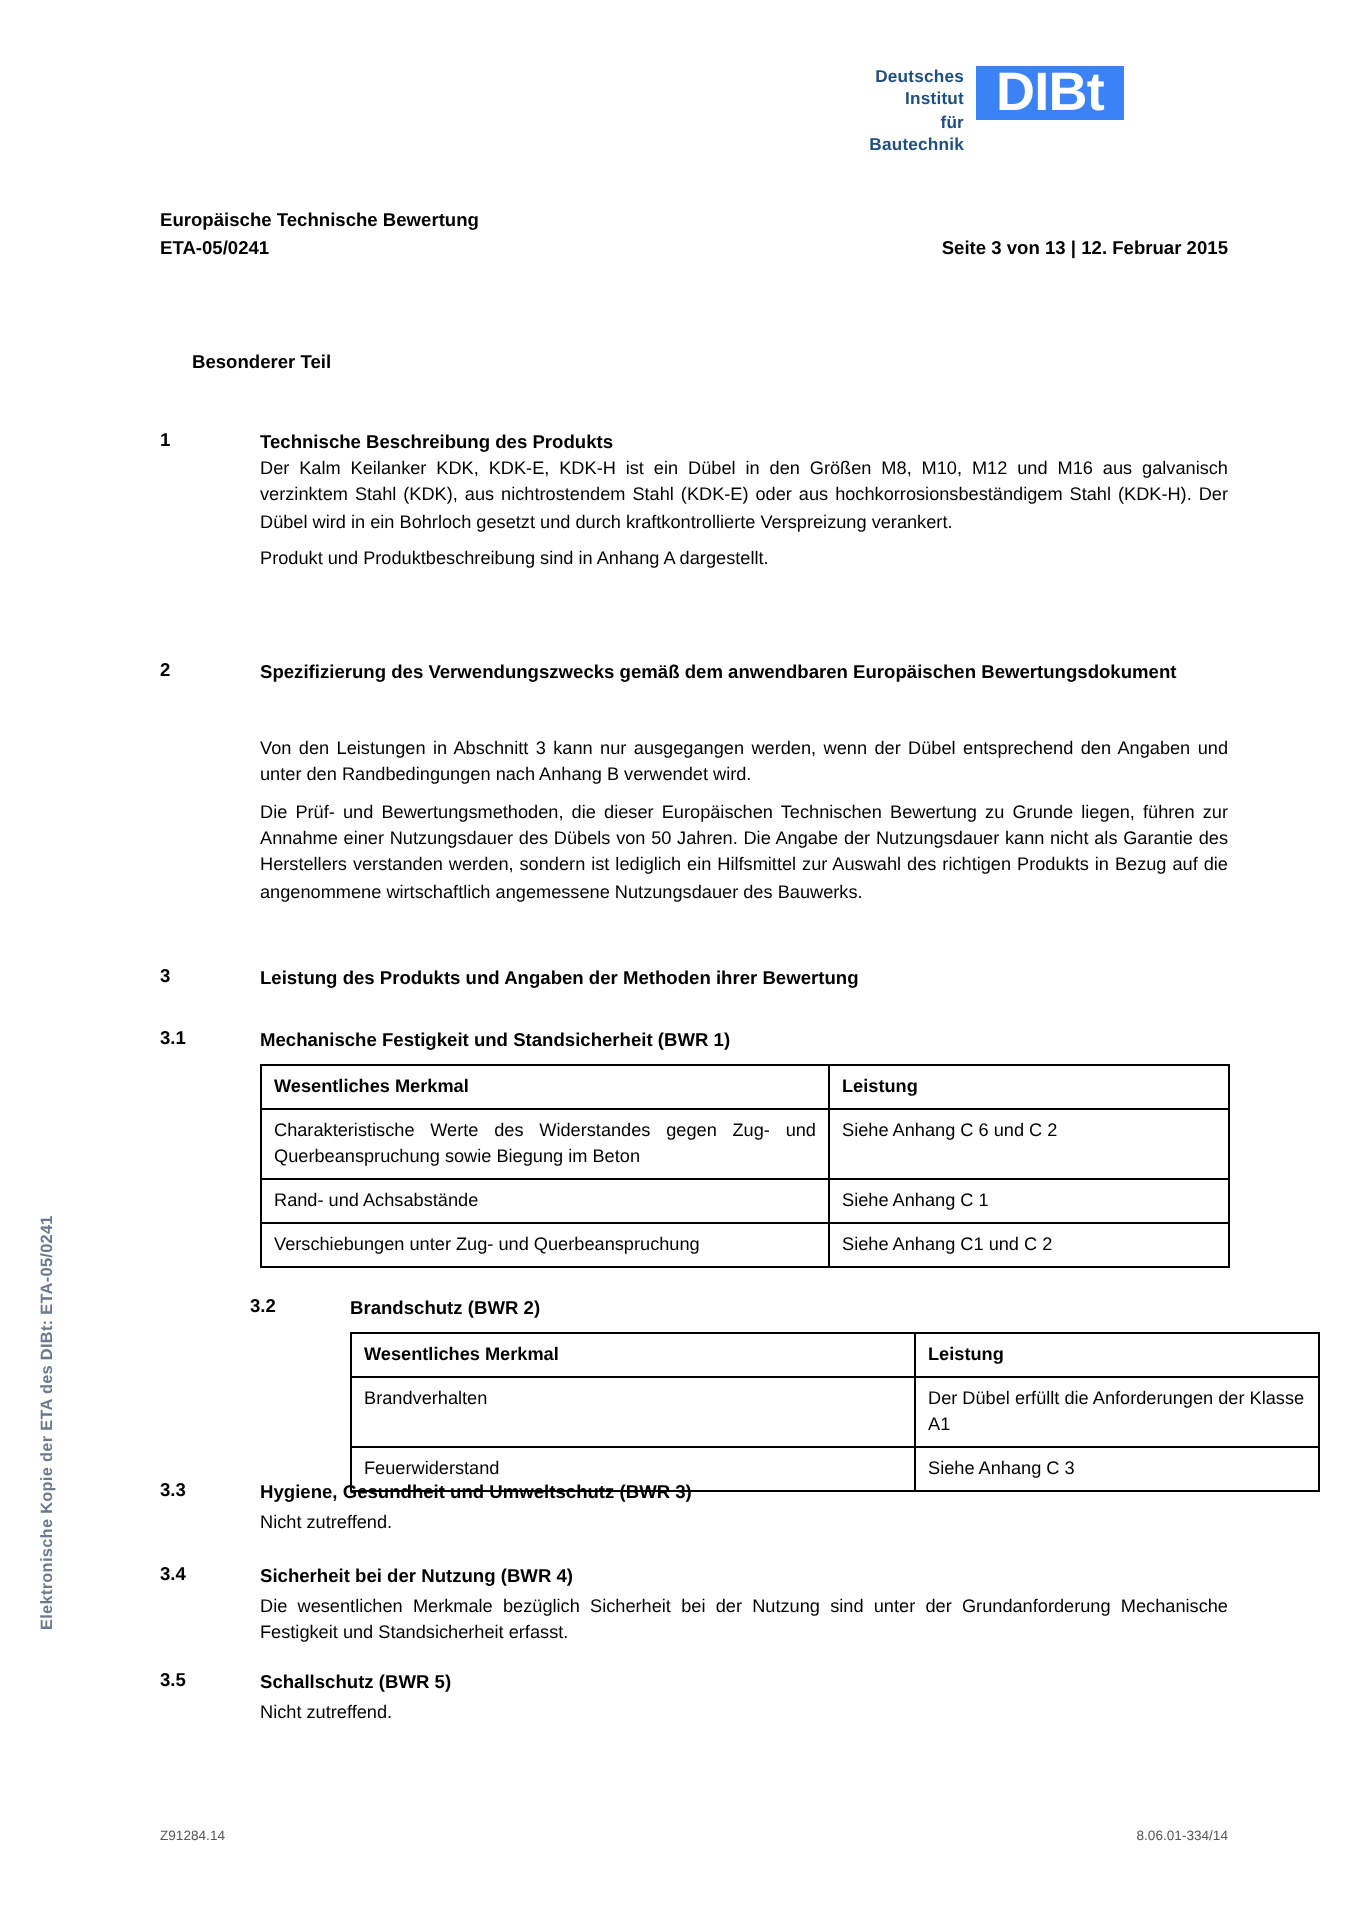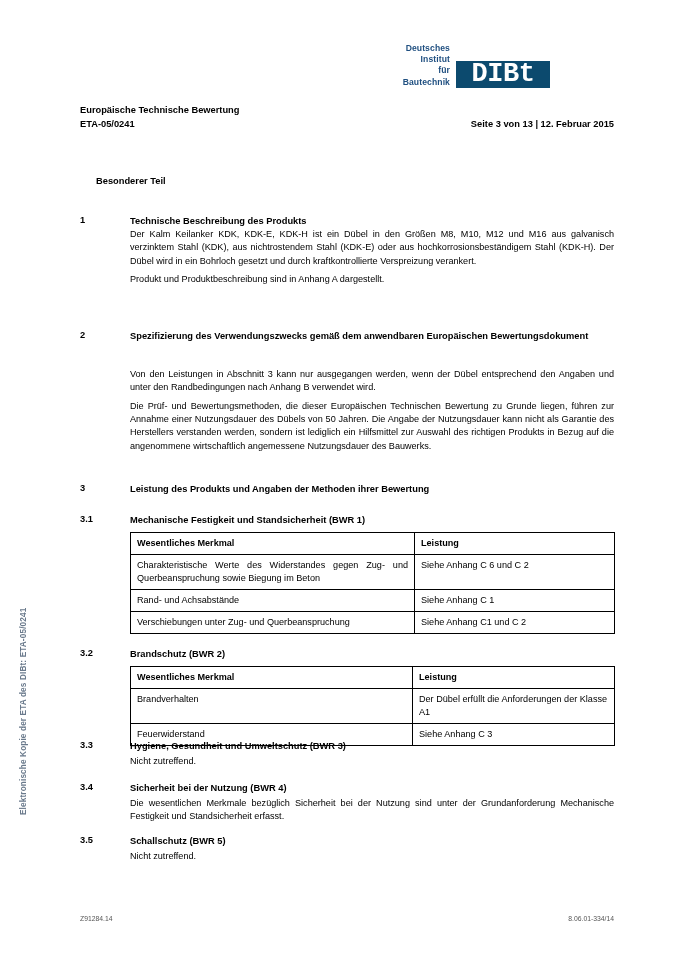--- a/index.html
+++ b/index.html
@@ -30,26 +30,26 @@
     font-size: 8.2px;
     font-weight: bold;
     letter-spacing: 0.15px;
     color: #6a7a8c;
     white-space: nowrap;
   }
 
   
   .logo {
     position: absolute;
-    left: 388px;
+    left: 400px;
     top: 33px;
     width: 162px;
     height: 55px;
     display: flex;
-    align-items: flex-end;
+    align-items: flex-start;
   }
   .logo-bar {
     width: 4px;
     background: #2f6196;
     margin-right: 9px;
     flex: 0 0 auto;
   }
   .logo-words {
     flex: 1 1 auto;
     display: flex;
@@ -58,26 +58,25 @@
     justify-content: center;
     font-size: 8.6px;
     font-weight: bold;
     line-height: 1.32;
     color: #1f4f80;
     padding-right: 6px;
     letter-spacing: 0.1px;
   }
   .logo-box {
     flex: 0 0 auto;
-    width: 94px;
-    background: #0c4a6e;
+    width: 74px;
+    background: #3b82f6;
     display: flex;
     align-items: center;
     justify-content: center;
-    font-family: Liberation Mono, monospace;
   }
   .logo-box span {
     color: #ffffff;
     font-size: 27px;
     font-weight: bold;
     letter-spacing: -0.4px;
     line-height: 1;
   }
 
   
@@ -246,21 +245,21 @@
           <td>Siehe Anhang C 1</td>
         </tr>
         <tr>
           <td>Verschiebungen unter Zug- und Querbeanspruchung</td>
           <td>Siehe Anhang C1 und C 2</td>
         </tr>
       </tbody>
     </table>
   </div>
 
-  <div class="blk" style="top:648px;">
+  <div class="blk" style="top:648px;margin-left:45px;">
     <div class="num">3.2</div>
     <div class="head">Brandschutz (BWR 2)</div>
     <table class="tbl">
       <colgroup>
           <col style="width:282px;">
           <col style="width:202px;">
         </colgroup>
       <thead>
         <tr>
           <th>Wesentliches Merkmal</th>

